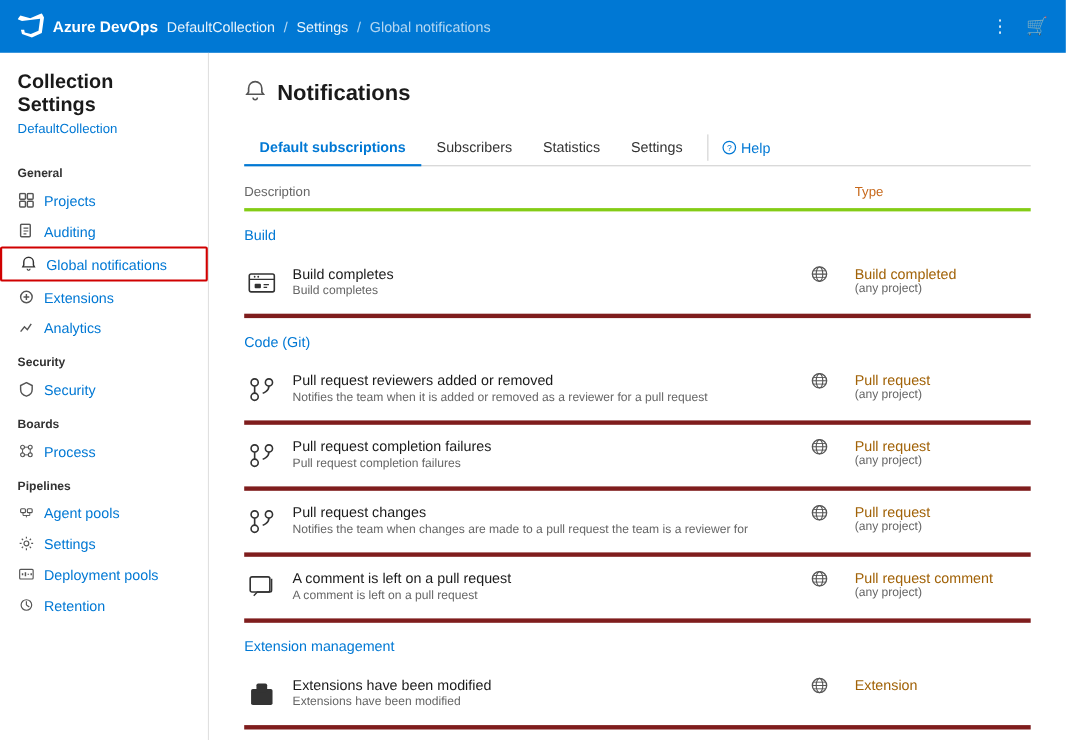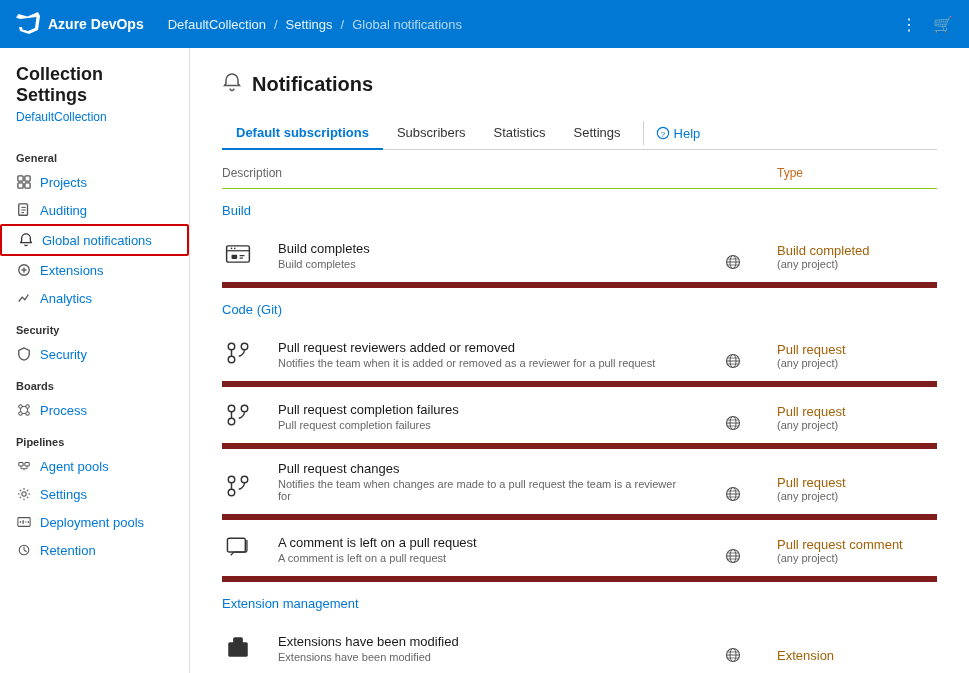--- a/index.html
+++ b/index.html
@@ -14,21 +14,21 @@
       padding: 0 16px;
       flex-shrink: 0;
     }
     .top-nav-logo {
       display: flex;
       align-items: center;
       gap: 8px;
       color: #fff;
       font-size: 14px;
       font-weight: 600;
-      margin-right: 24px;
+      margin-right: 8px;
     }
     .logo-icon {
       width: 24px;
       height: 24px;
     }
     .breadcrumb {
       display: flex;
       align-items: center;
       gap: 8px;
       color: #fff;
@@ -168,42 +168,42 @@
       color: #0078d4;
       cursor: pointer;
       font-size: 13px;
       padding: 8px 4px;
     }
 
     
     .table-header {
       display: flex;
       padding: 8px 0;
-      border-bottom: 1px solid #84cc16;
+      border-bottom: 3px solid #84cc16;
       margin-top: 8px;
       color: #666;
       font-size: 12px;
     }
     .col-desc { flex: 1; }
     .col-icon { width: 40px; }
     .col-type { width: 160px; margin-left: 44px; }
 
     .section-label {
       color: #0078d4;
       font-size: 13px;
       font-weight: 400;
       padding: 14px 0 8px;
     }
 
     .notification-row {
       display: flex;
-      align-items: flex-end;
+      align-items: flex-start;
       padding: 12px 0;
-      border-bottom: 6px solid #7f1d1d;
-      gap: 24px;
+      border-bottom: 4px solid #7f1d1d;
+      gap: 12px;
     }
     .notif-icon {
       width: 32px;
       height: 32px;
       flex-shrink: 0;
       display: flex;
       align-items: center;
       justify-content: center;
       color: #555;
     }

